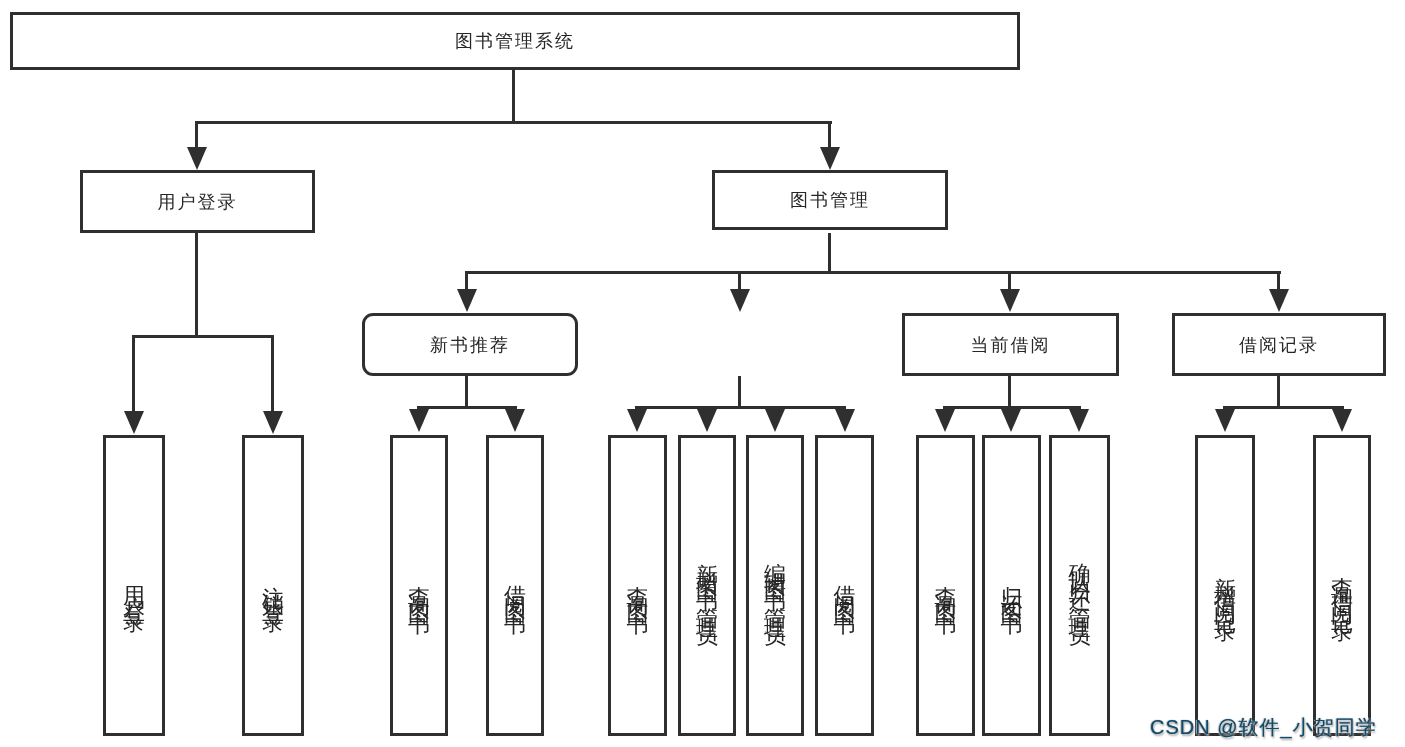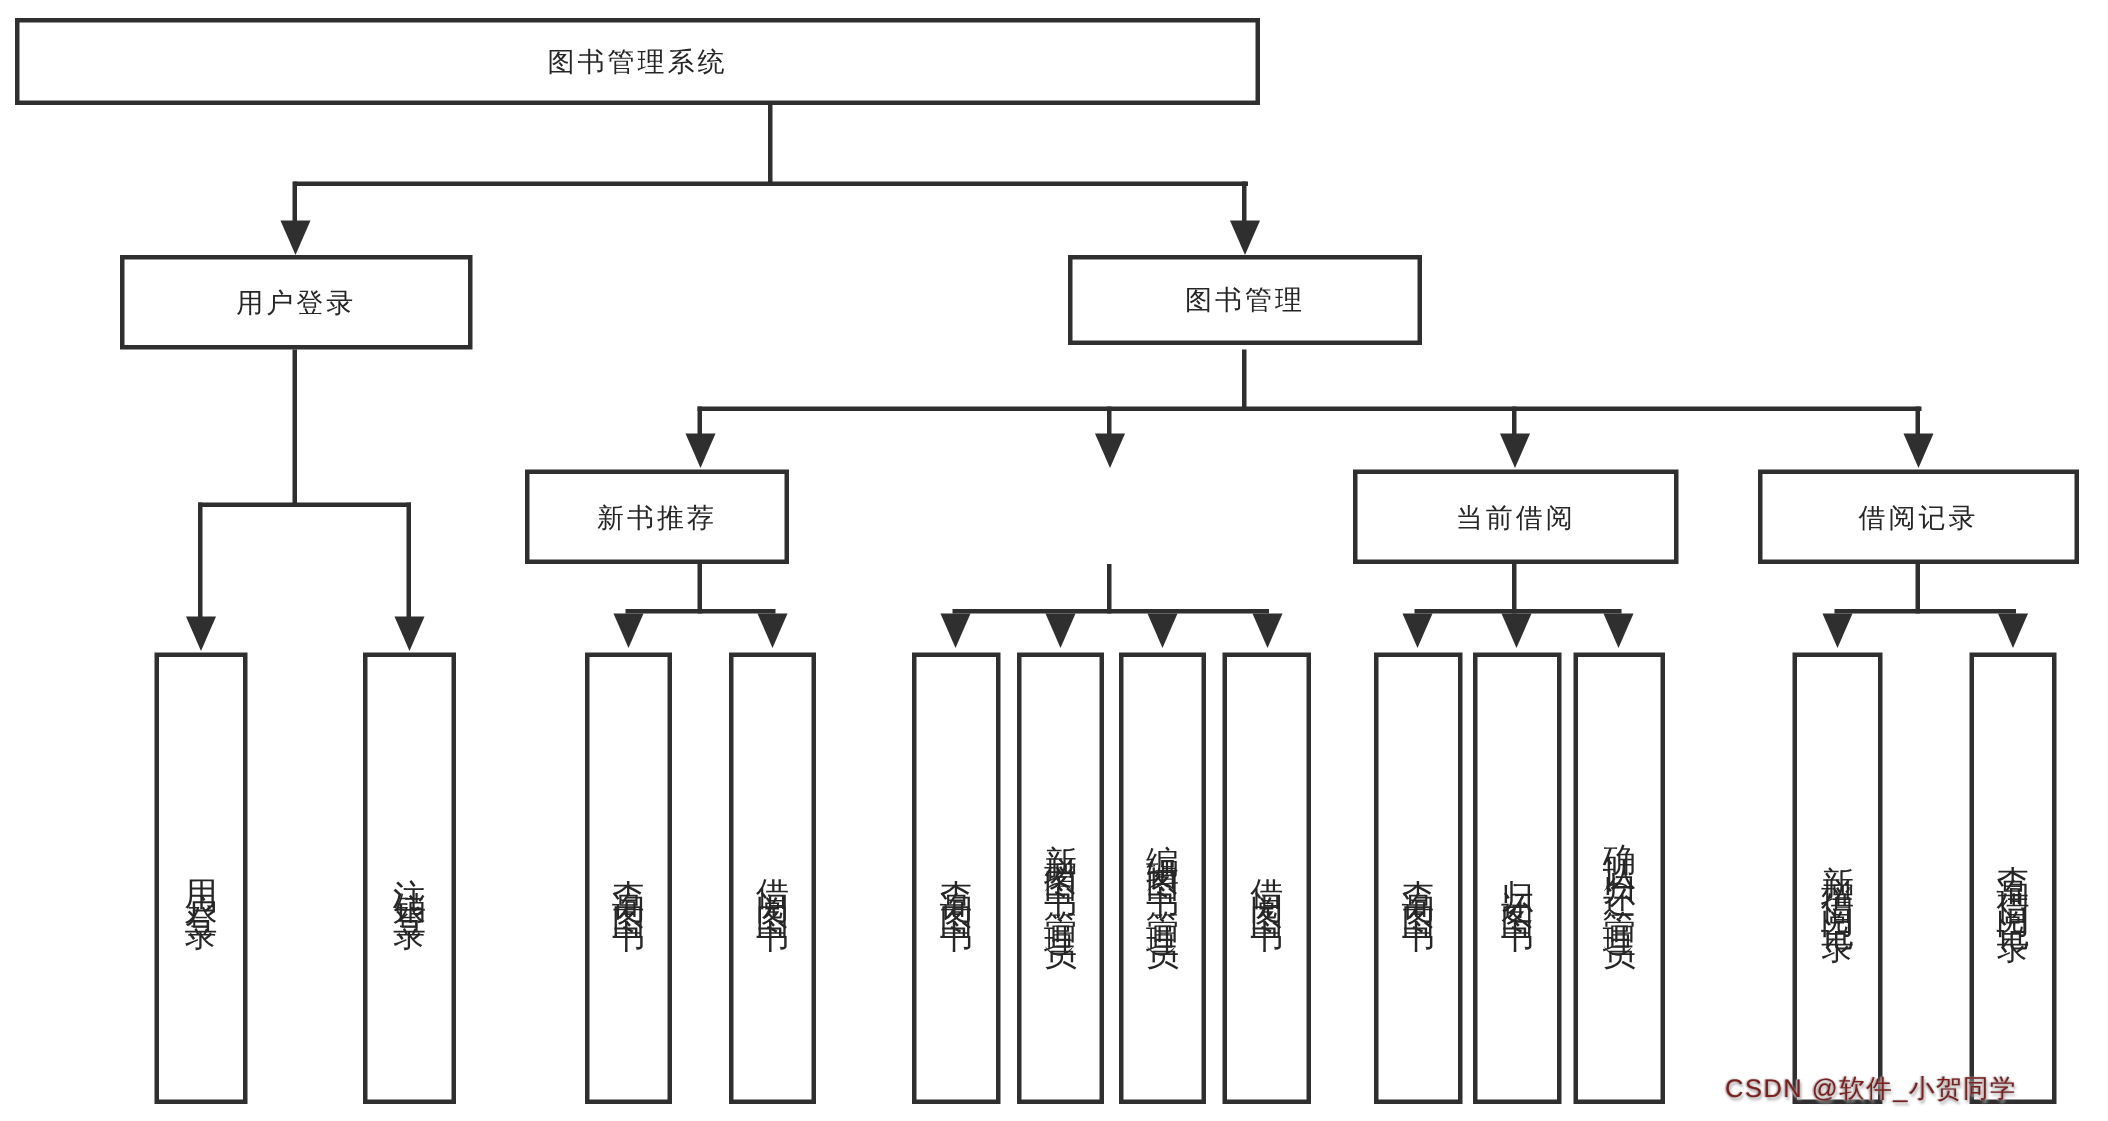--- a/index.html
+++ b/index.html
@@ -19,31 +19,31 @@
   }
   .vline{position:absolute;width:3px;background:#2f2f2f;}
   .hline{position:absolute;height:3px;background:#2f2f2f;}
   .arrow{
     position:absolute;width:0;height:0;
     border-left:10px solid transparent;border-right:10px solid transparent;
     border-top:23px solid #2f2f2f;
   }
   .watermark{
     position:absolute;left:1150px;top:714px;width:252px;
-    font-size:17px;letter-spacing:1px;white-space:nowrap;z-index:5;
-    color:#7f1d1d;
+    font-size:20px;letter-spacing:1px;white-space:nowrap;z-index:5;
+    color:#0c4a6e;
     text-shadow:0 0 1px #8f8f8f,1px 2px 2px #a8a8a8,-1px 0 1px #bdbdbd;
   }
 </style>
 </head>
 <body>
 
 <div class="canvas">
 
-  <div class="box h-label" style="left:10px;top:12px;width:830px;height:58px;font-family:Liberation Serif, serif;">
+  <div class="box h-label" style="left:10px;top:12px;width:1010px;height:58px;font-family:Liberation Serif, serif;">
     <span>图书管理系统</span>
   </div>
 
   <div class="vline" style="left:512px;top:70px;height:53px;"></div>
   <div class="hline" style="left:196px;top:121px;width:636px;"></div>
   <div class="vline" style="left:195px;top:121px;height:28px;"></div>
   <div class="arrow" style="left:187px;top:147px;"></div>
   <div class="vline" style="left:828px;top:121px;height:28px;"></div>
   <div class="arrow" style="left:820px;top:147px;"></div>
 
@@ -65,21 +65,21 @@
   <div class="hline" style="left:465px;top:271px;width:816px;"></div>
   <div class="vline" style="left:465px;top:271px;height:20px;"></div>
   <div class="arrow" style="left:457px;top:289px;"></div>
   <div class="vline" style="left:738px;top:271px;height:20px;"></div>
   <div class="arrow" style="left:730px;top:289px;"></div>
   <div class="vline" style="left:1008px;top:271px;height:20px;"></div>
   <div class="arrow" style="left:1000px;top:289px;"></div>
   <div class="vline" style="left:1277px;top:271px;height:20px;"></div>
   <div class="arrow" style="left:1269px;top:289px;"></div>
 
-  <div class="box h-label" style="left:350px;top:313px;width:176px;height:63px;">
+  <div class="box h-label" style="left:362px;top:313px;width:216px;height:63px;border-radius:11px;">
     <span>新书推荐</span>
   </div>
   <div class="box h-label" style="left:902px;top:313px;width:217px;height:63px;text-align:right;">
     <span>当前借阅</span>
   </div>
   <div class="box h-label" style="left:1172px;top:313px;width:214px;height:63px;">
     <span>借阅记录</span>
   </div>
 
   <div class="vline" style="left:465px;top:376px;height:33px;"></div>

